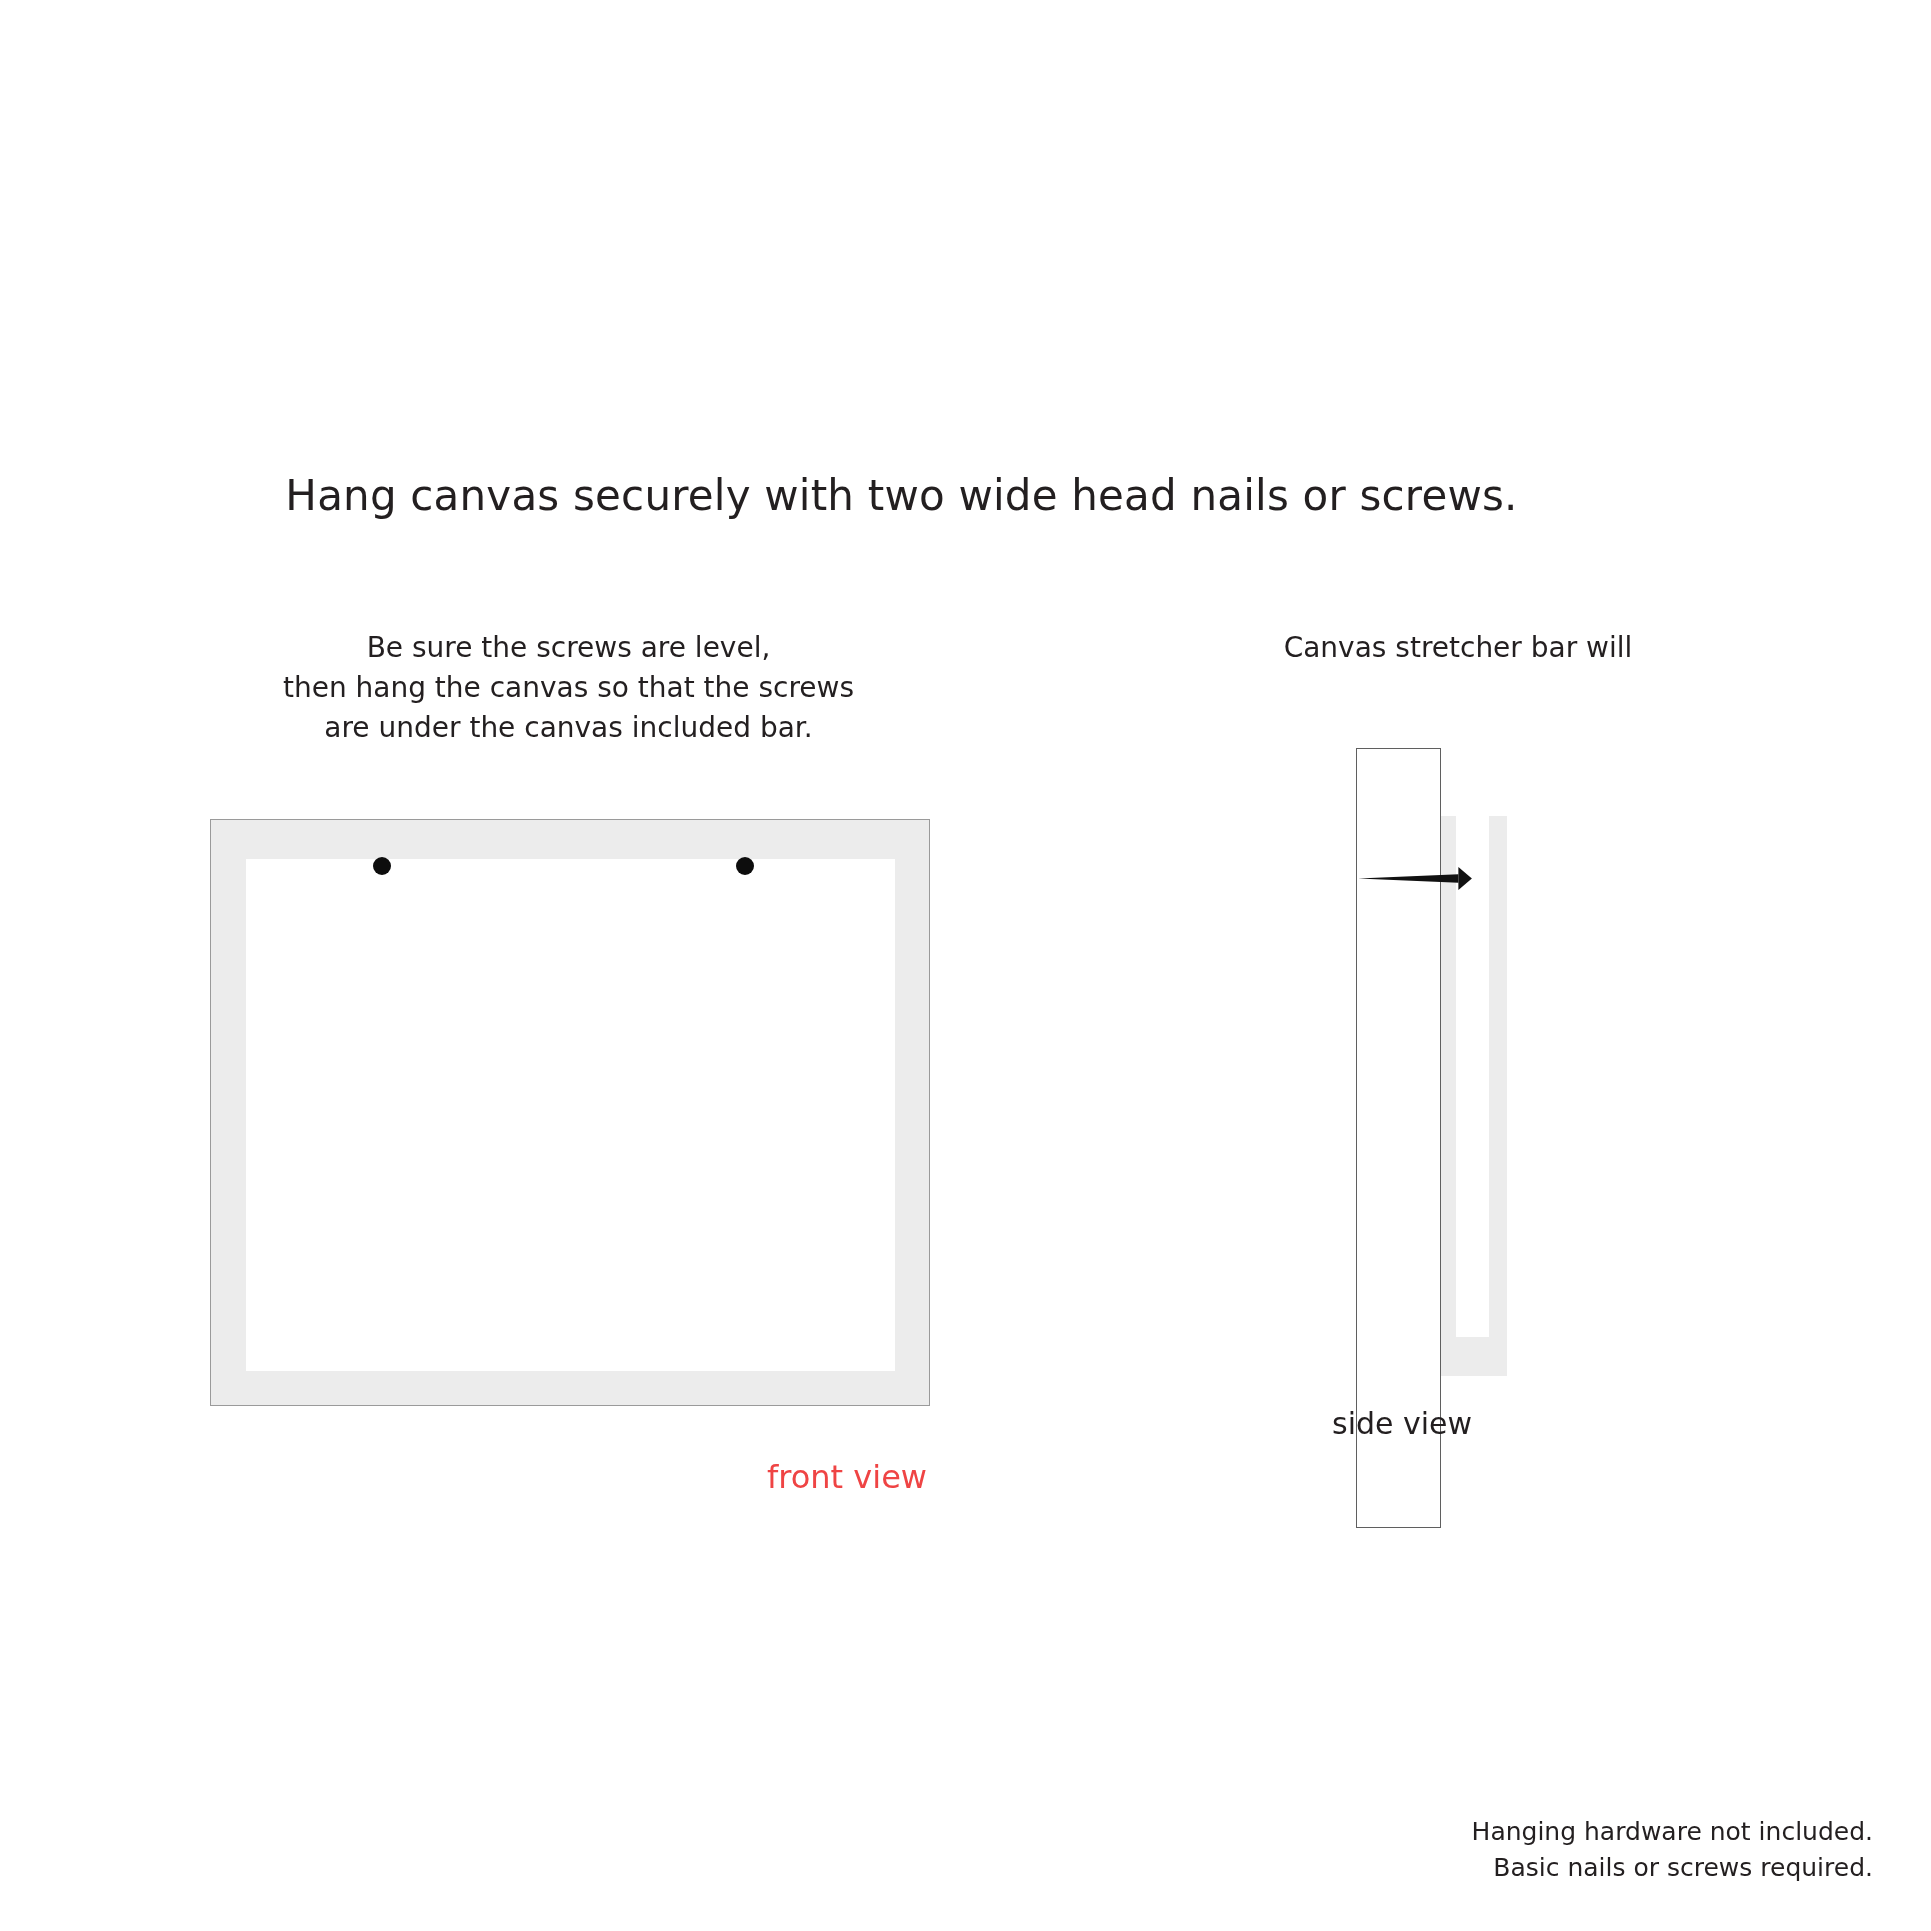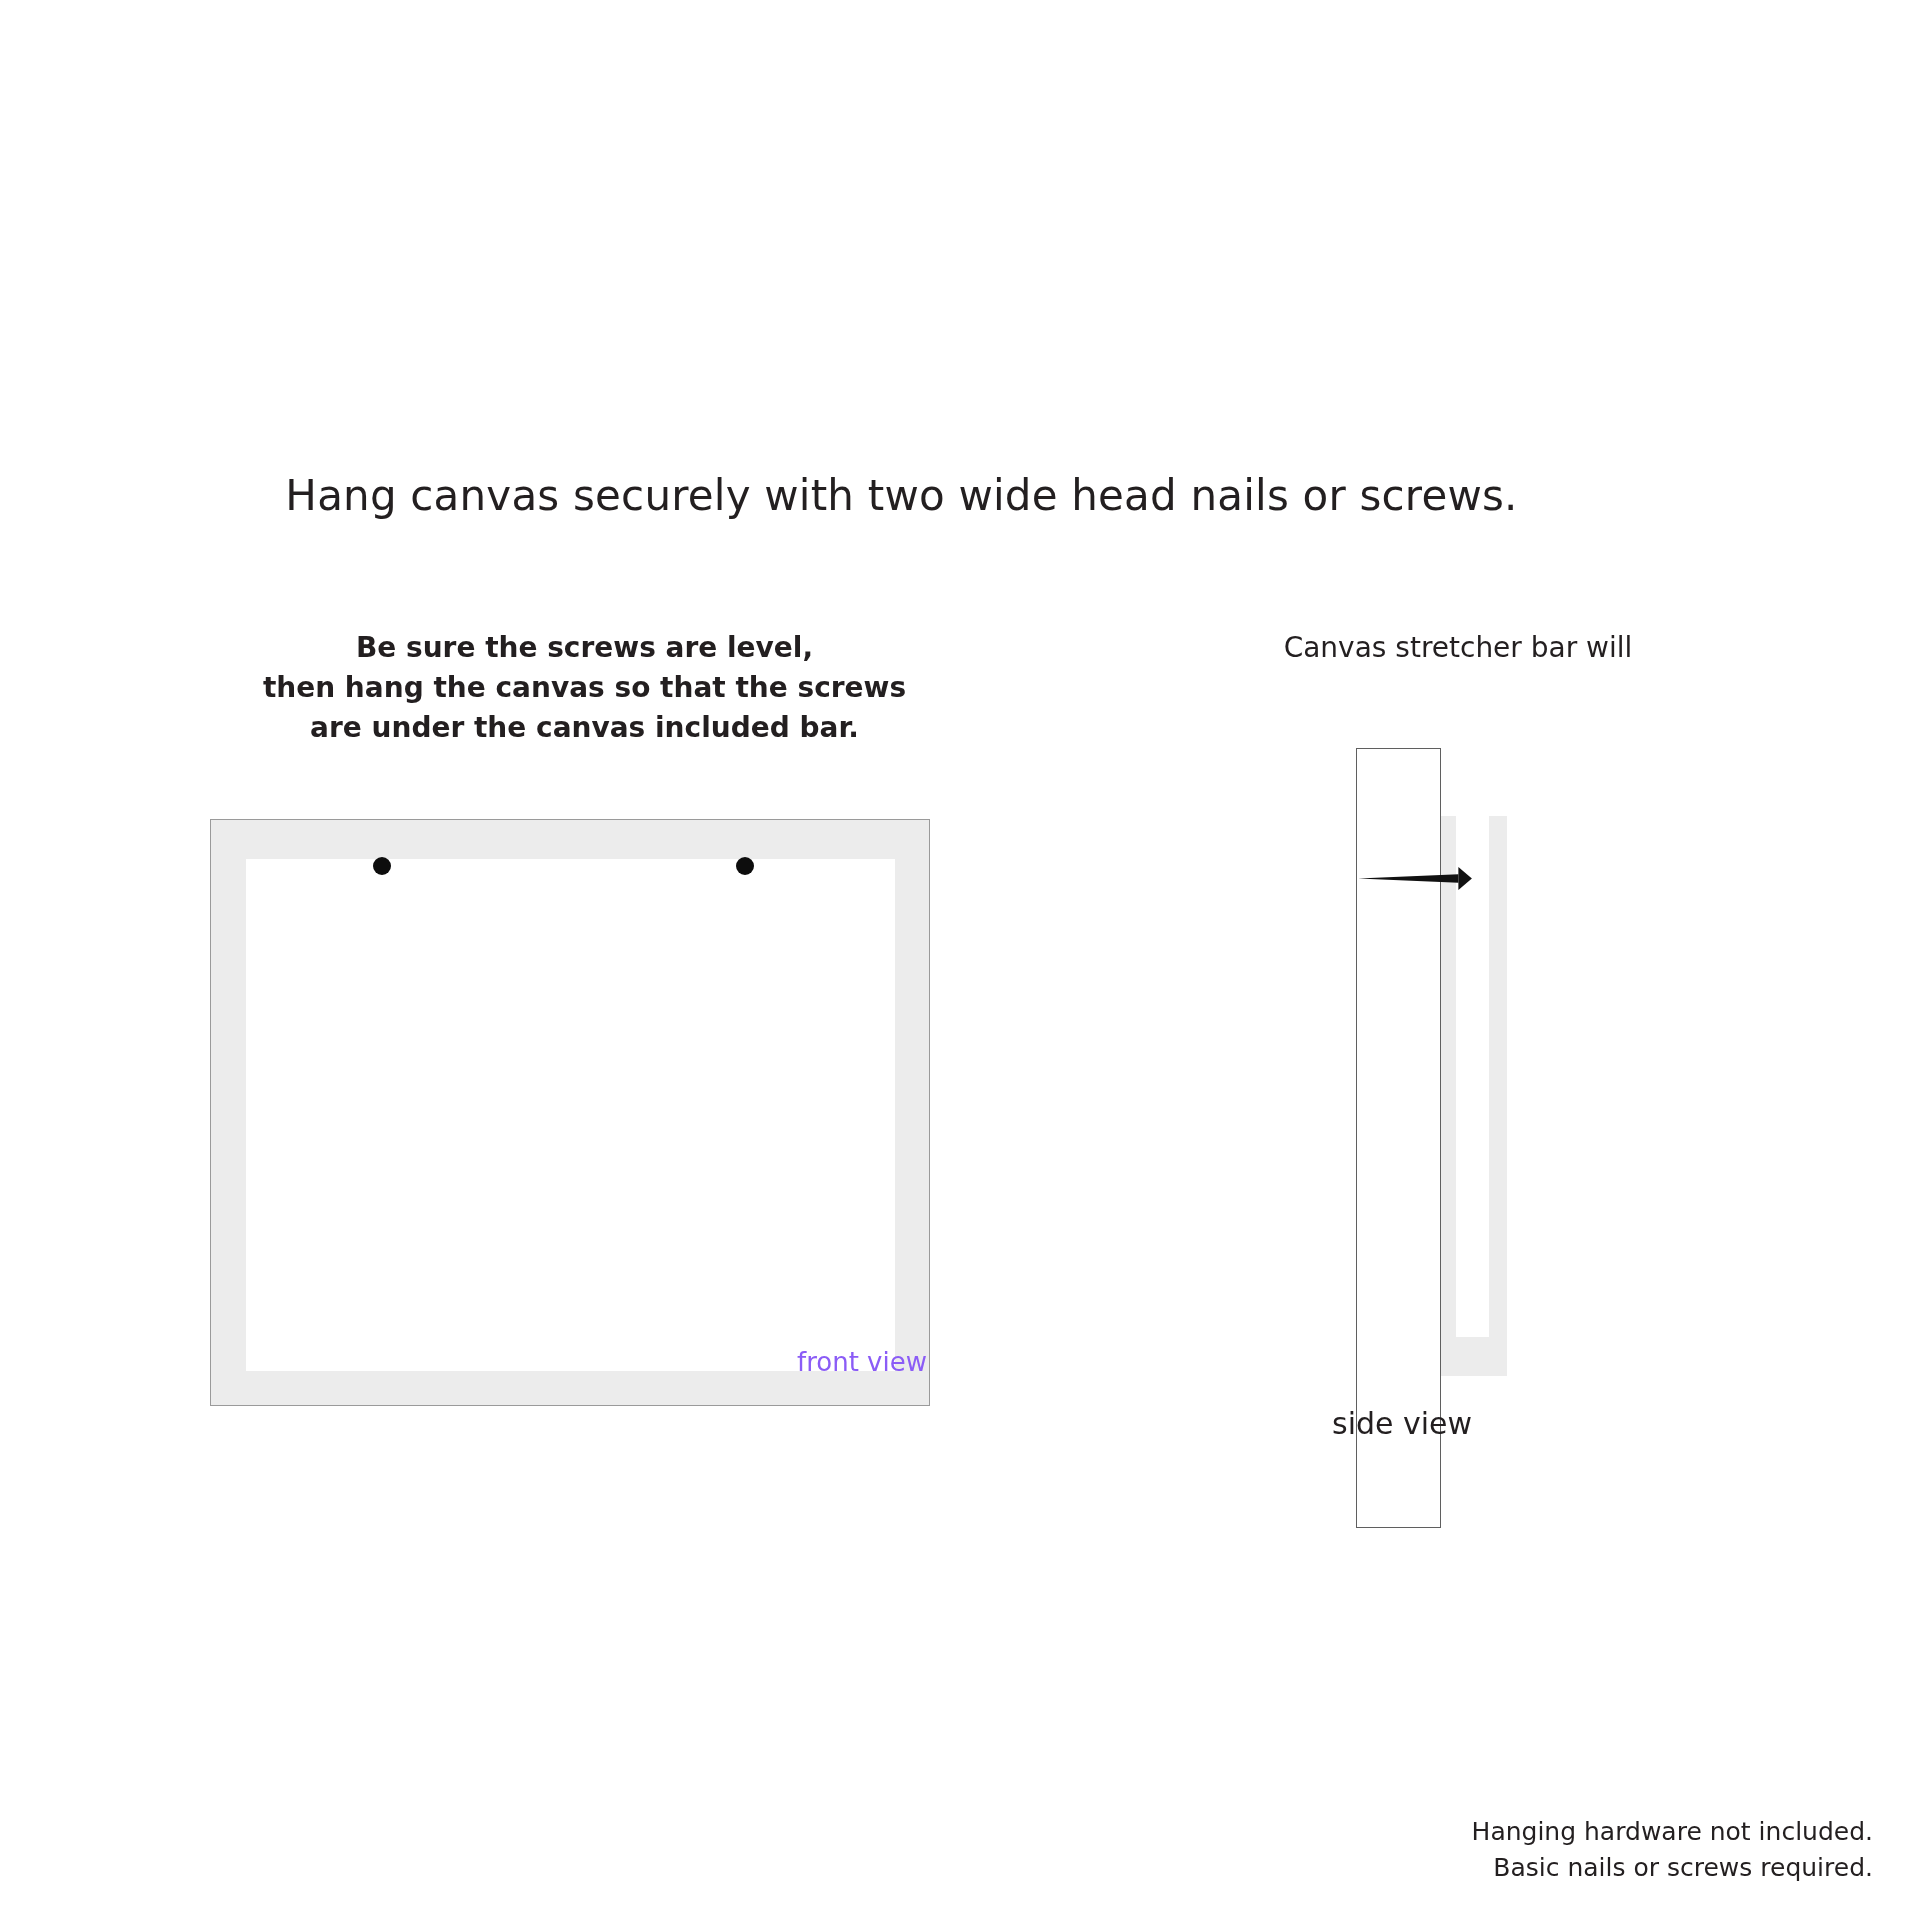--- a/index.html
+++ b/index.html
@@ -32,24 +32,23 @@
     text-align: center;
     font-size: 42px;
     font-weight: 400;
     letter-spacing: 0.2px;
     color: #231f20;
   }
 
   
   .col-left {
     position: absolute;
-    left: 208px;
+    left: 192px;
     top: 628px;
     width: 753px;
-    font-weight: bold;
   }
   .caption {
     text-align: center;
     font-size: 28px;
     line-height: 1.42;
     color: #231f20;
   }
 
   .front-view {
     position: absolute;
@@ -76,25 +75,25 @@
     height: 18.3px;
     border-radius: 50%;
     background: #0d0d0d;
   }
   .screw-left  { left: 373px; top: 857px; }
   .screw-right { left: 736px; top: 857px; }
 
   .label-front {
     position: absolute;
     left: 637px;
-    top: 1347px;
+    top: 1458px;
     width: 290px;
     text-align: right;
-    font-size: 26px;
-    color: #8b5cf6;
+    font-size: 32px;
+    color: #ef4444;
   }
 
   
   .col-right {
     position: absolute;
     left: 1101px;
     top: 628px;
     width: 714px;
   }
 

